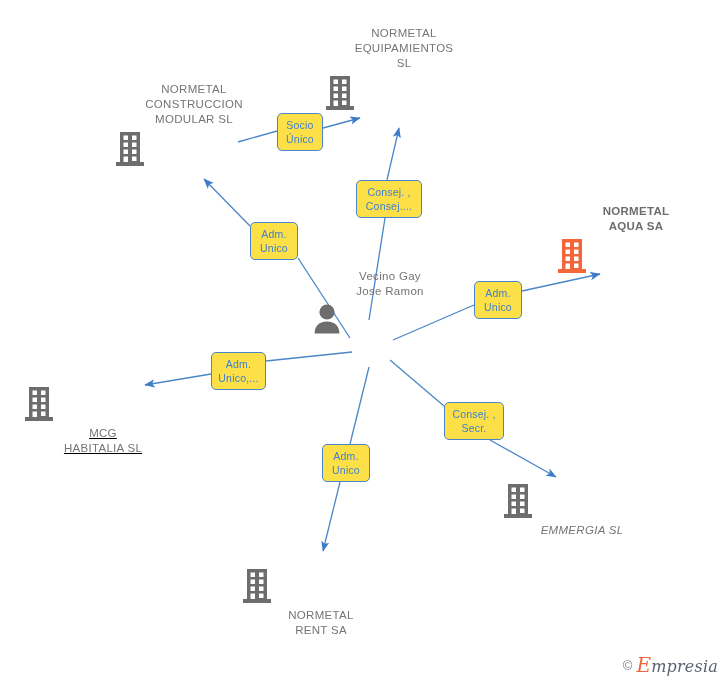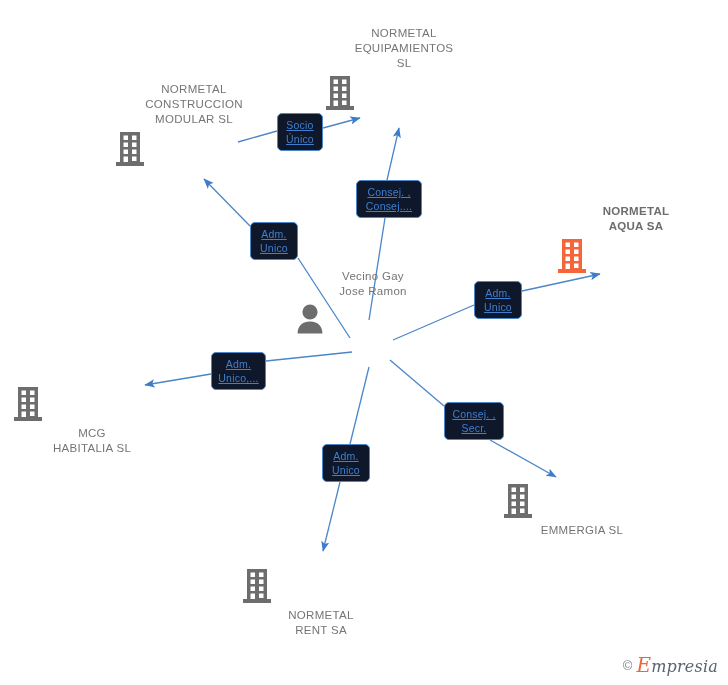--- a/index.html
+++ b/index.html
@@ -48,31 +48,30 @@
     line-height: 0;
   }
   .node.label-below .node-icon { order: 1; }
   .node.label-below .node-label { order: 2; margin-top: 3px; }
   .node.label-above .node-label { order: 1; margin-bottom: 3px; }
   .node.label-above .node-icon { order: 2; }
 
   .edge-label {
     position: absolute;
     box-sizing: border-box;
-    background: #0f172a;
+    background: #fde047;
     border: 1.3px solid #4a86c8;
     border-radius: 5px;
     color: #3f7fce;
     font-size: 10.5px;
     line-height: 14px;
     text-align: center;
     padding: 4px 5px 5px 5px;
     white-space: pre-line;
     letter-spacing: 0.2px;
-    text-decoration: underline;
   }
   .watermark {
     position: absolute;
     right: 10px;
     bottom: 8px;
     display: flex;
     align-items: center;
     gap: 4px;
     font-size: 15px;
   }
@@ -179,40 +178,40 @@
         <rect x="9.5" y="12.5" width="4.5" height="4.5" fill="#ffffff"></rect>
         <rect x="18" y="12.5" width="4.5" height="4.5" fill="#ffffff"></rect>
         <rect x="9.5" y="19.5" width="4.5" height="4.5" fill="#ffffff"></rect>
         <rect x="18" y="19.5" width="4.5" height="4.5" fill="#ffffff"></rect>
         <rect x="9.5" y="26.5" width="4.5" height="5.5" fill="#ffffff"></rect>
         <rect x="18" y="26.5" width="4.5" height="4.5" fill="#ffffff"></rect>
       </svg>
     </span>
   </div>
 
-  <div class="node label-below" style="left:92px; top:385px;">
+  <div class="node label-below" style="left:103px; top:385px;text-decoration:underline;">
     <span class="node-icon">
       <svg width="32" height="38" viewBox="0 0 32 38">
         <rect x="6" y="2" width="20" height="30" fill="#6d6d6d"></rect>
         <rect x="2" y="32" width="28" height="4" fill="#6d6d6d"></rect>
         <rect x="9.5" y="5.5" width="4.5" height="4.5" fill="#ffffff"></rect>
         <rect x="18" y="5.5" width="4.5" height="4.5" fill="#ffffff"></rect>
         <rect x="9.5" y="12.5" width="4.5" height="4.5" fill="#ffffff"></rect>
         <rect x="18" y="12.5" width="4.5" height="4.5" fill="#ffffff"></rect>
         <rect x="9.5" y="19.5" width="4.5" height="4.5" fill="#ffffff"></rect>
         <rect x="18" y="19.5" width="4.5" height="4.5" fill="#ffffff"></rect>
         <rect x="9.5" y="26.5" width="4.5" height="5.5" fill="#ffffff"></rect>
         <rect x="18" y="26.5" width="4.5" height="4.5" fill="#ffffff"></rect>
       </svg>
     </span>
     <div class="node-label">MCG
 HABITALIA  SL</div>
   </div>
 
-  <div class="node label-below" style="left:582px; top:482px;">
+  <div class="node label-below" style="left:582px; top:482px;font-style:italic;">
     <span class="node-icon">
       <svg width="32" height="38" viewBox="0 0 32 38">
         <rect x="6" y="2" width="20" height="30" fill="#6d6d6d"></rect>
         <rect x="2" y="32" width="28" height="4" fill="#6d6d6d"></rect>
         <rect x="9.5" y="5.5" width="4.5" height="4.5" fill="#ffffff"></rect>
         <rect x="18" y="5.5" width="4.5" height="4.5" fill="#ffffff"></rect>
         <rect x="9.5" y="12.5" width="4.5" height="4.5" fill="#ffffff"></rect>
         <rect x="18" y="12.5" width="4.5" height="4.5" fill="#ffffff"></rect>
         <rect x="9.5" y="19.5" width="4.5" height="4.5" fill="#ffffff"></rect>
         <rect x="18" y="19.5" width="4.5" height="4.5" fill="#ffffff"></rect>
@@ -235,21 +234,21 @@
         <rect x="9.5" y="19.5" width="4.5" height="4.5" fill="#ffffff"></rect>
         <rect x="18" y="19.5" width="4.5" height="4.5" fill="#ffffff"></rect>
         <rect x="9.5" y="26.5" width="4.5" height="5.5" fill="#ffffff"></rect>
         <rect x="18" y="26.5" width="4.5" height="4.5" fill="#ffffff"></rect>
       </svg>
     </span>
     <div class="node-label">NORMETAL
 RENT SA</div>
   </div>
 
-  <div class="node label-above" style="left:373px; top:269px;">
+  <div class="node label-above" style="left:390px; top:269px;">
     <div class="node-label">Vecino Gay
 Jose Ramon</div>
     <span class="node-icon">
       <svg width="34" height="34" viewBox="0 0 34 34">
         <circle cx="17" cy="10" r="7.6" fill="#6d6d6d"></circle>
         <path d="M17 19.5 C 8.5 19.5 4.6 24.6 4.6 31.5 L 29.4 31.5 C 29.4 24.6 25.5 19.5 17 19.5 Z" fill="#6d6d6d"></path>
       </svg>
     </span>
   </div>
 

